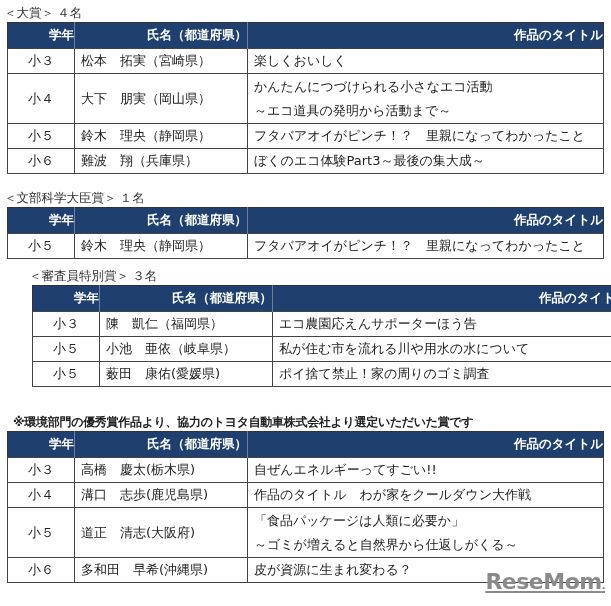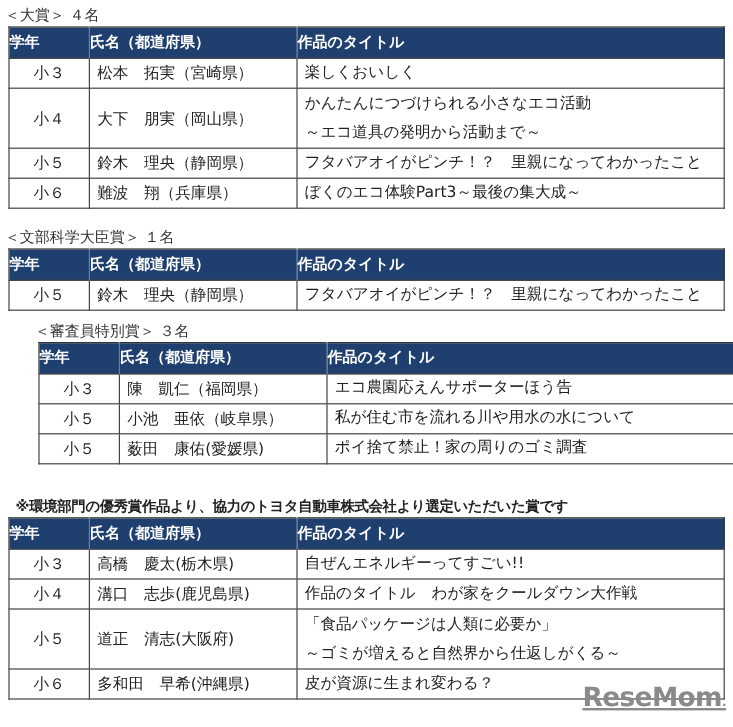--- a/index.html
+++ b/index.html
@@ -4,36 +4,36 @@
 <style>
   html, body { margin: 0; padding: 0; background: #ffffff; }
   body {
     width: 611px; height: 606px; position: relative; overflow: hidden;
     font-family: "DejaVu Sans", "Liberation Sans", sans-serif;
     color: #222;
   }
   .section { position: absolute; left: 7px; width: 596px; }
   .sec-label {
     font-size: 12.5px; line-height: 16px; height: 16px; color: #333;
-    white-space: nowrap; margin-left: -3px;
+    white-space: nowrap; margin-left: -3px; font-family: Liberation Serif, serif;
   }
   .sec-note {
     font-size: 12px; line-height: 15px; height: 15px; font-weight: bold; color: #222;
     white-space: nowrap; margin-left: 6px; letter-spacing: -0.3px;
   }
   table {
     border-collapse: collapse; width: 596px; table-layout: fixed;
     border: 1.5px solid #333;
   }
   col.c-grade { width: 67px; }
   col.c-name { width: 173px; }
   col.c-title { width: 356px; }
   th {
     background: #1f3f6e; color: #ffffff; font-weight: bold; font-size: 12.5px;
-    height: 25px; padding: 0; text-align: left; border-left: 1px solid #6a7fa3;
+    height: 25px; padding: 0; text-align: right; border-left: 1px solid #6a7fa3;
   }
   th:first-child { border-left: none; }
   td {
     border: 1px solid #444; font-size: 13px; padding: 0 6px; height: 24px;
     white-space: nowrap; color: #222; overflow: hidden;
   }
   td.grade { text-align: center; padding: 0; }
   td.title-cell { line-height: 24px; padding-left: 6px; }
   td.title-cell .line { display: block; }
   .watermark {

